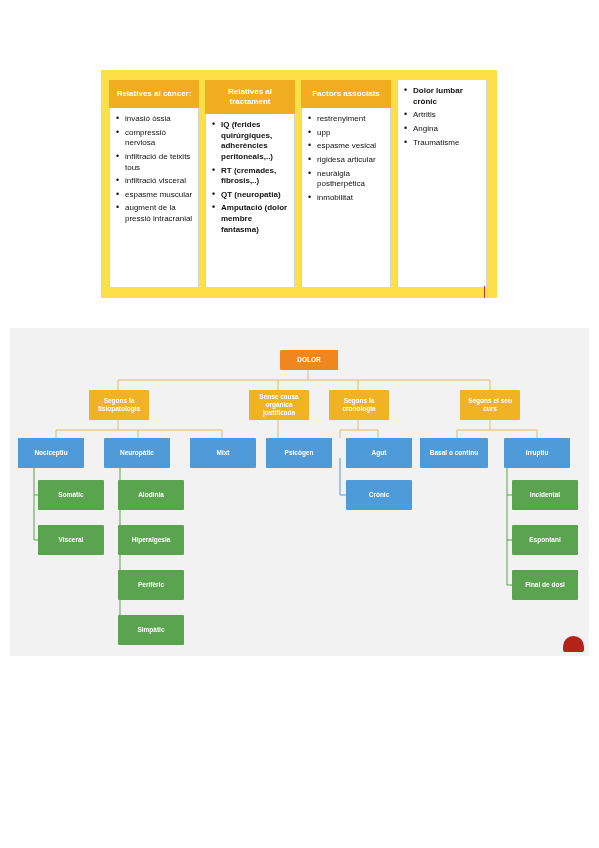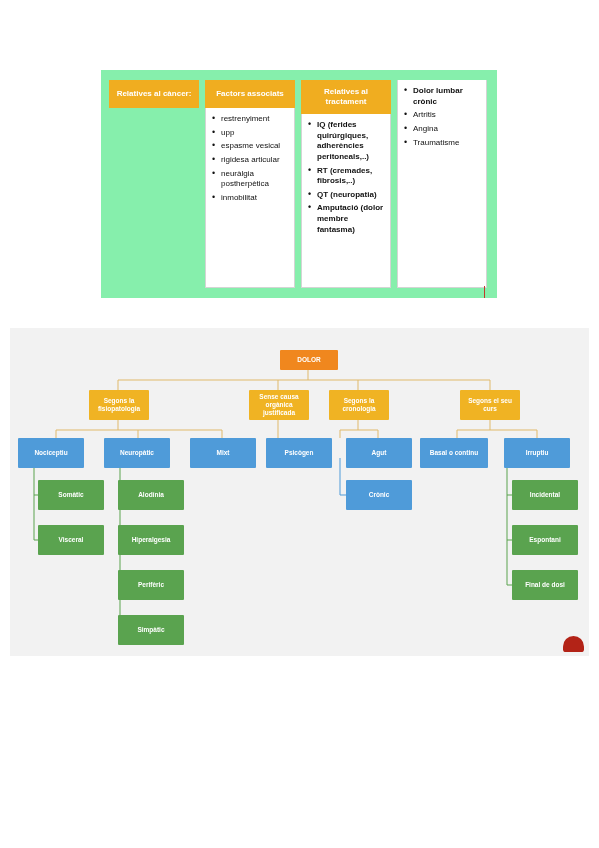--- a/index.html
+++ b/index.html
@@ -15,21 +15,21 @@
     overflow: hidden;
   }
 
   
   #table-block {
     position: absolute;
     left: 101px;
     top: 70px;
     width: 396px;
     height: 228px;
-    background: #86efac;
+    background: #fde047;
     display: flex;
     gap: 6px;
     padding: 10px 8px;
     box-sizing: border-box;
   }
   .tcol {
     width: 90px;
     display: flex;
     flex-direction: column;
   }
@@ -130,44 +130,54 @@
     border-radius: 11px 11px 3px 3px;
   }
 </style>
 </head>
 <body>
 
 <div id="table-block">
 
   <div class="tcol">
     <div class="thead">Relatives al càncer:</div>
+    <div class="tbody">
+      <ul>
+        <li>invasió òssia</li>
+        <li>compressió nerviosa</li>
+        <li>infiltració de teixits tous</li>
+        <li>infiltració visceral</li>
+        <li>espasme muscular</li>
+        <li>augment de la pressió intracranial</li>
+      </ul>
+    </div>
+  </div>
+
+  <div class="tcol">
+    <div class="thead">Relatives al tractament</div>
+    <div class="tbody">
+      <ul>
+        <li class="bold-item">IQ (ferides quirúrgiques, adherències peritoneals,..)</li>
+        <li class="bold-item">RT (cremades, fibrosis,..)</li>
+        <li class="bold-item">QT (neuropatia)</li>
+        <li class="bold-item">Amputació (dolor membre fantasma)</li>
+      </ul>
+    </div>
   </div>
 
   <div class="tcol">
     <div class="thead">Factors associats</div>
     <div class="tbody">
       <ul>
         <li>restrenyiment</li>
         <li>upp</li>
         <li>espasme vesical</li>
         <li>rigidesa articular</li>
         <li>neuràlgia postherpètica</li>
         <li>inmobilitat</li>
-      </ul>
-    </div>
-  </div>
-
-  <div class="tcol">
-    <div class="thead">Relatives al tractament</div>
-    <div class="tbody">
-      <ul>
-        <li class="bold-item">IQ (ferides quirúrgiques, adherències peritoneals,..)</li>
-        <li class="bold-item">RT (cremades, fibrosis,..)</li>
-        <li class="bold-item">QT (neuropatia)</li>
-        <li class="bold-item">Amputació (dolor membre fantasma)</li>
       </ul>
     </div>
   </div>
 
   <div class="tcol">
     <div class="tbody">
       <ul>
         <li class="bold-item">Dolor lumbar crònic</li>
         <li>Artritis</li>
         <li>Angina</li>

